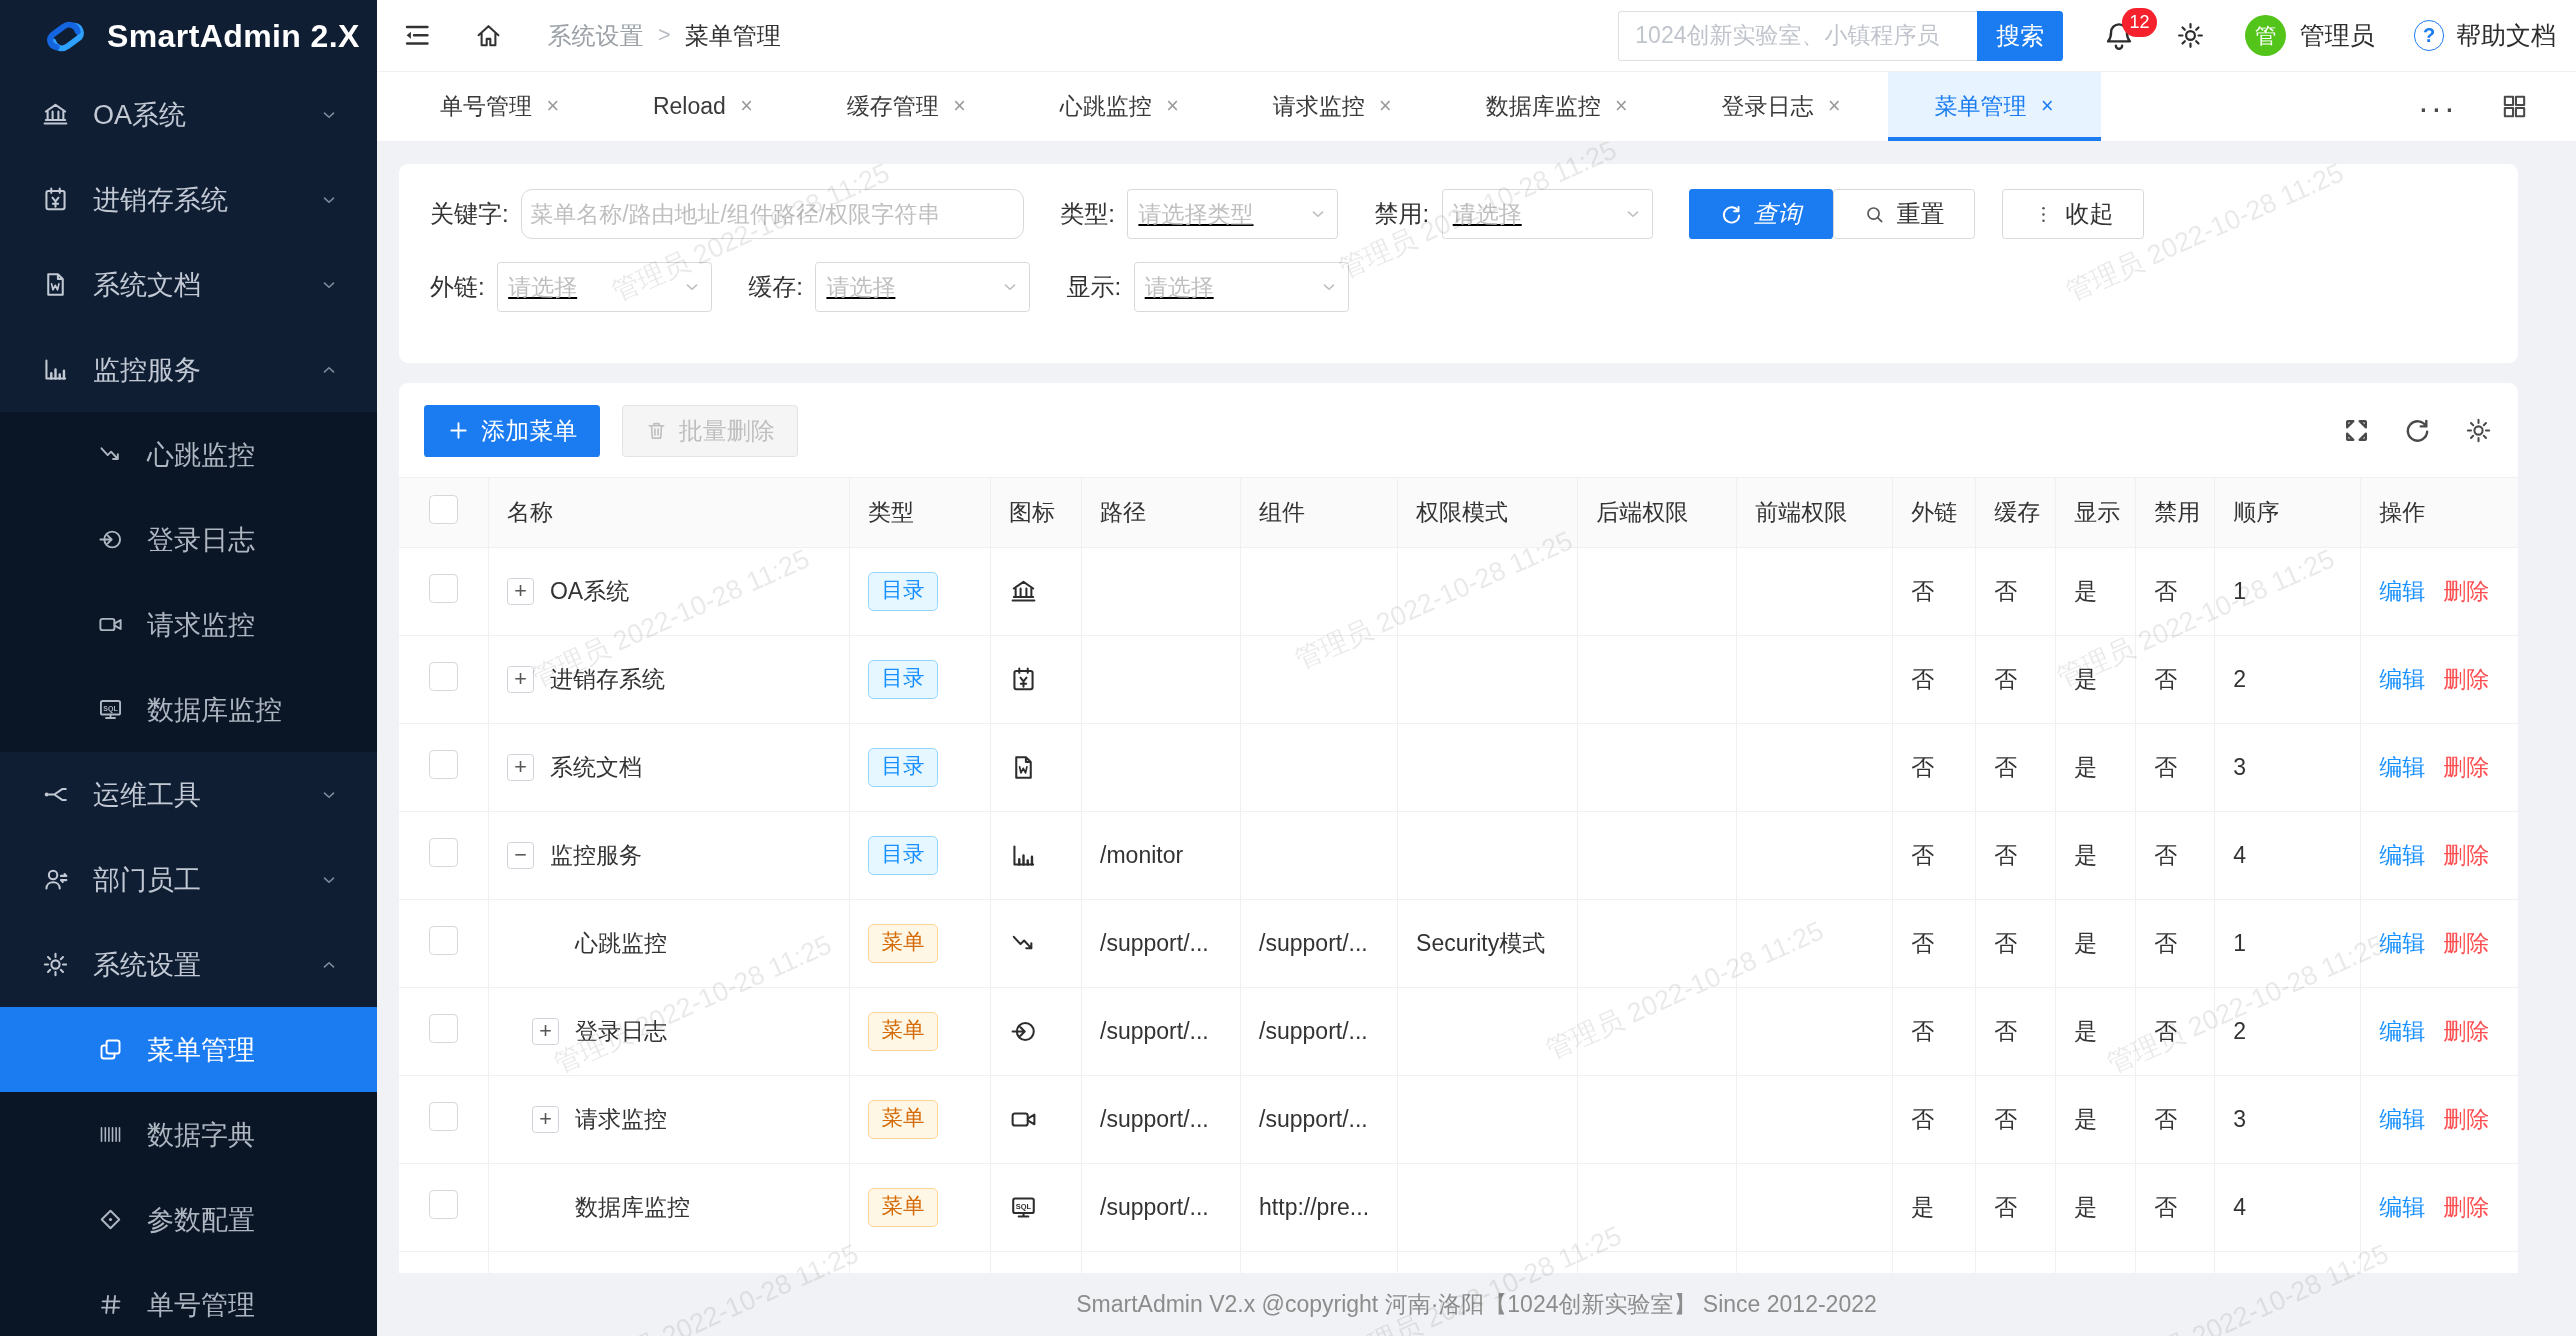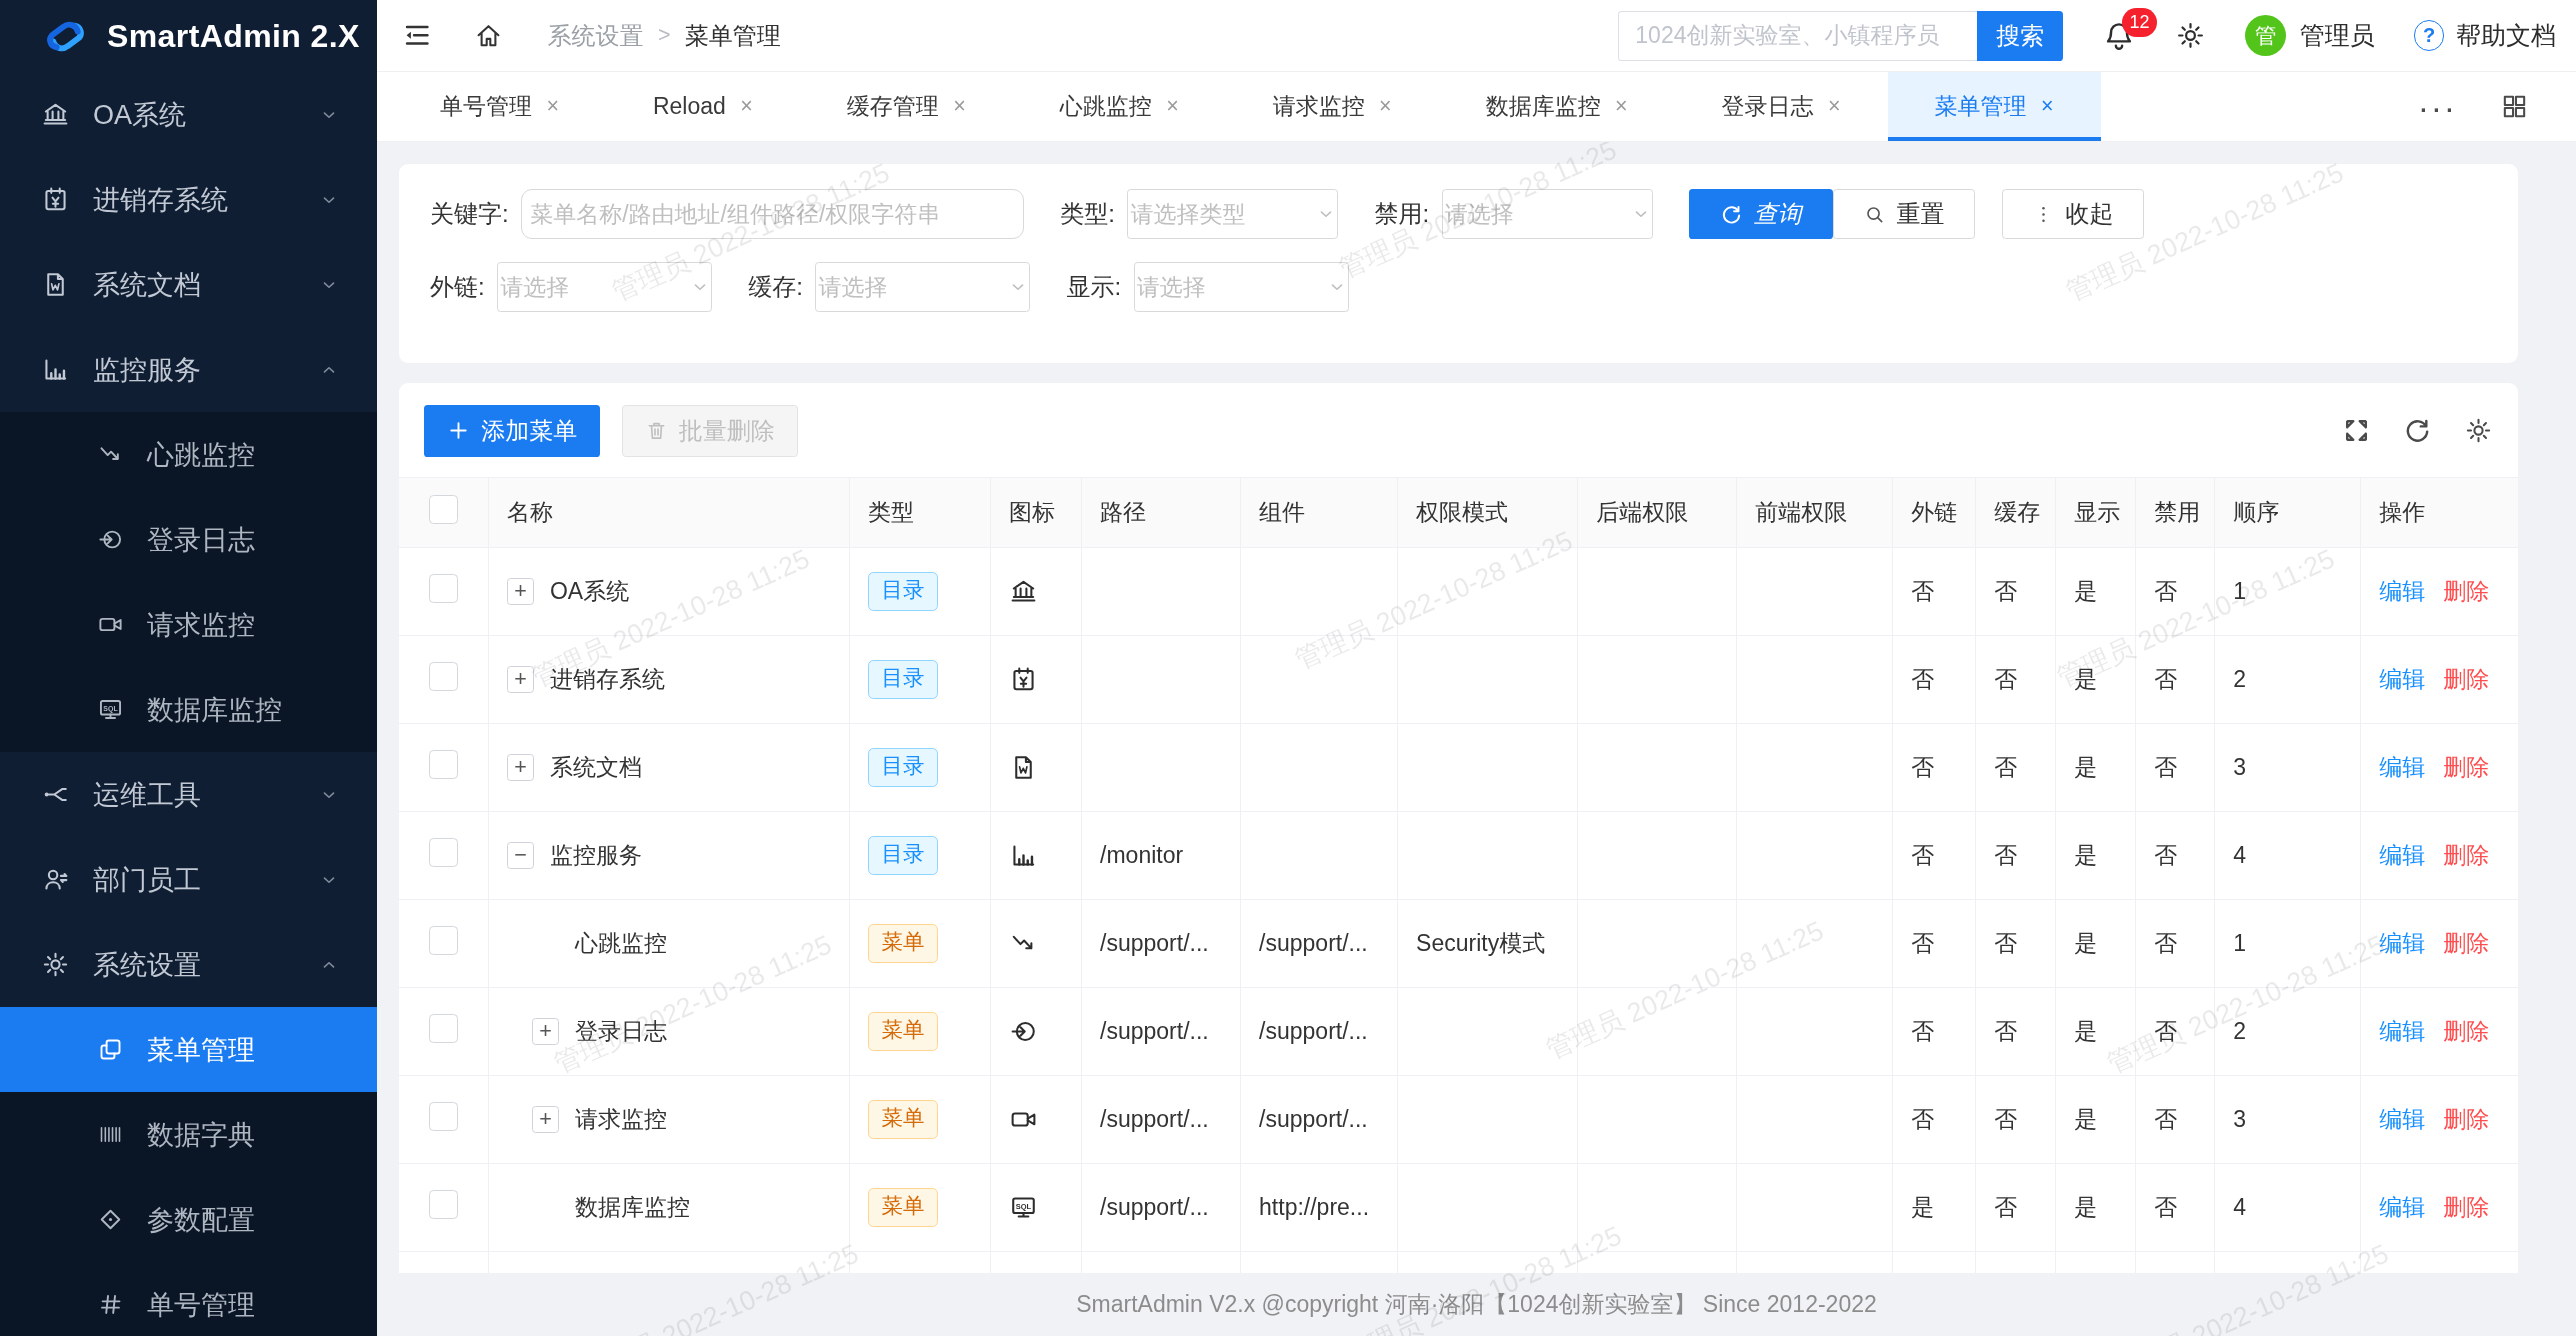--- a/index.html
+++ b/index.html
@@ -73,21 +73,21 @@
   .content { position:relative; flex:1; background:#f0f2f5; padding:22.4px 58px 0 22.4px; overflow:hidden; }
   .card { background:#fff; border-radius:9px; }
   .filter-card { height:199px; padding:25px 30.5px 0 30.5px; margin-bottom:20px; }
   .frow { display:flex; align-items:center; height:50px; margin-bottom:23px; }
   .flabel { font-size:24px; color:#333; margin-right:12.6px; white-space:nowrap; }
   .fgap { width:36px; }
   .txtinput { width:503px; height:50px; border:0.9px solid #d9d9d9; border-radius:11px; padding:0 8px;
       font-size:23px; color:#333; outline:none; }
   .txtinput::placeholder { color:#bfbfbf; }
   .sel { height:50px; border:0.9px solid #d9d9d9; border-radius:3.6px; display:flex; align-items:center;
-      padding:0 2px; cursor:pointer; background:#fff; }
+      padding:0 10px; cursor:pointer; background:#fff;text-decoration:underline; }
   .sel .ph { font-size:23px; color:#bfbfbf; flex:1; }
   .sel .sc { width:18px; height:18px; color:#bfbfbf; }
   .w235 { width:211px; } .w240 { width:215px; }
   .btn { height:50px; border-radius:3.6px; font-size:24px; display:inline-flex; align-items:center;
       justify-content:center; gap:10.8px; cursor:pointer; border:0.9px solid transparent; }
   .btn svg { width:23px; height:23px; }
   .btn-blue { background:#1b7cf2; color:#fff; width:144px;font-style:italic; }
   .btn-plain { background:#fff; color:#333; border-color:#d9d9d9; width:142px; }
   .btn-plain svg { color:#555; }
   .ml44 { margin-left:27px; }

